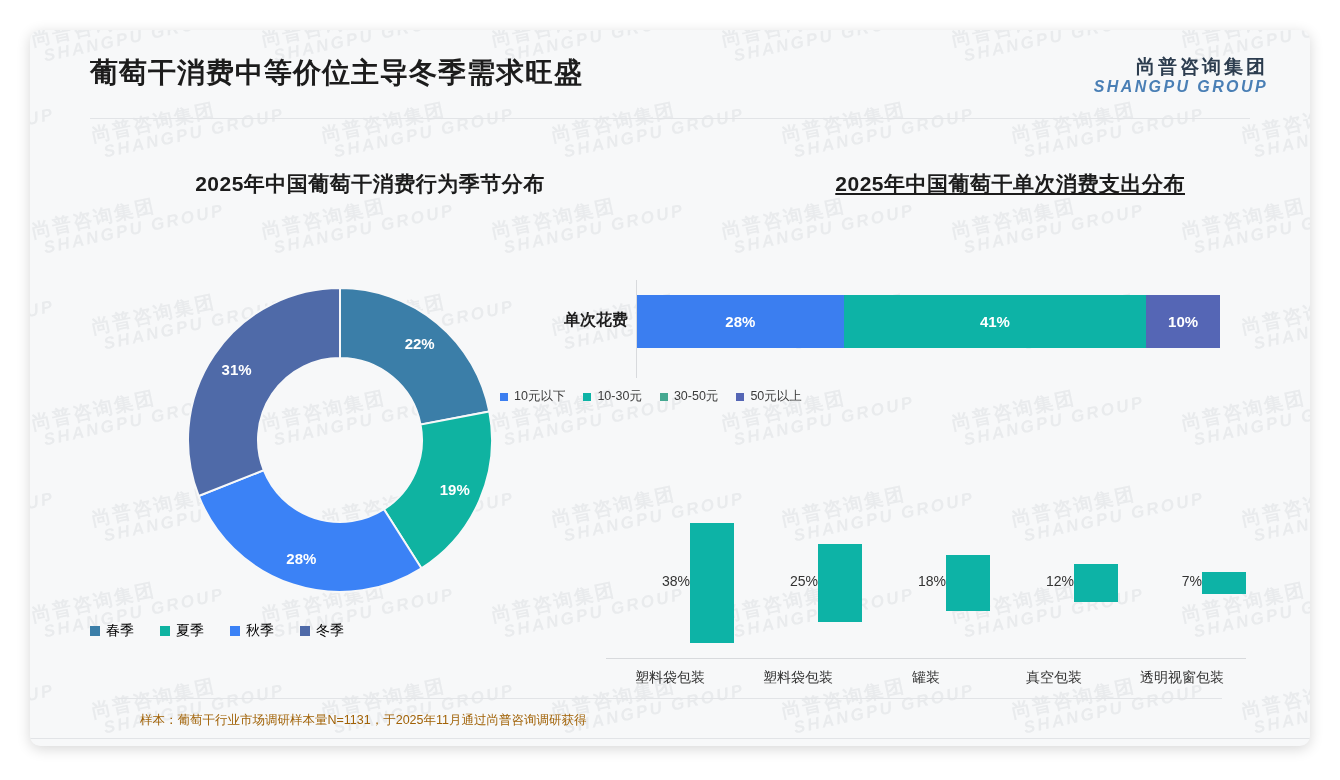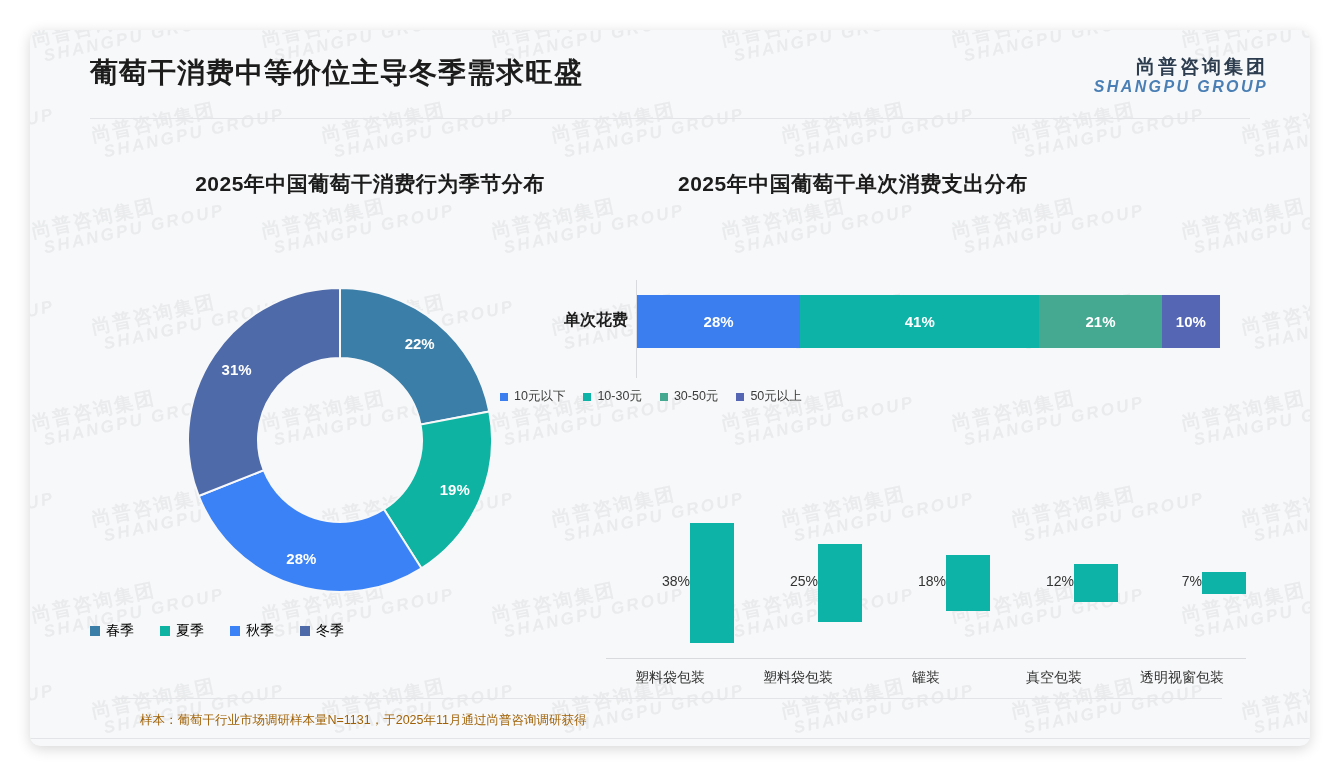--- a/index.html
+++ b/index.html
@@ -108,21 +108,21 @@
   
   .chart-title {
     position: absolute;
     font-size: 21px;
     font-weight: bold;
     color: #1c1c1c;
     letter-spacing: 0.5px;
     z-index: 3;
   }
   #title-donut   { left: 80px;  top: 140px; width: 520px; text-align: center; }
-  #title-stacked { left: 648px; top: 140px; width: 520px; text-align: left; }
+  #title-stacked { left: 635px; top: 140px; width: 520px; text-align: right; text-decoration: underline; }
   #title-bars    { left: 660px; top: 400px; width: 520px; text-align: center; }
 
   
   #donut-panel {
     position: absolute;
     left: 60px;
     top: 250px;
     width: 560px;
     height: 390px;
     z-index: 3;
@@ -534,21 +534,20 @@
         <span class="legend-text">冬季</span>
       </div>
     </div>
 
   <div id="stacked-panel">
     <div id="stacked-cat-label">单次花费</div>
     <div id="stacked-axis"></div>
     <div id="stacked-bar">
         <div class="seg" style="flex: 28 0 0px; background: rgb(59, 126, 240);">28%</div>
         <div class="seg" style="flex: 41 0 0px; background: rgb(13, 179, 166);">41%</div>
-        <div class="seg" style="flex: 21 0 0px; background: rgb(69, 168, 145);">21%</div>
         <div class="seg" style="flex: 10 0 0px; background: rgb(85, 102, 181);">10%</div>
       </div>
   </div>
   <div class="legend" id="stacked-legend">
       <div class="legend-item">
         <span class="legend-swatch" style="background: rgb(59, 126, 240);"></span>
         <span class="legend-text">10元以下</span>
       </div>
       <div class="legend-item">
         <span class="legend-swatch" style="background: rgb(13, 179, 166);"></span>

